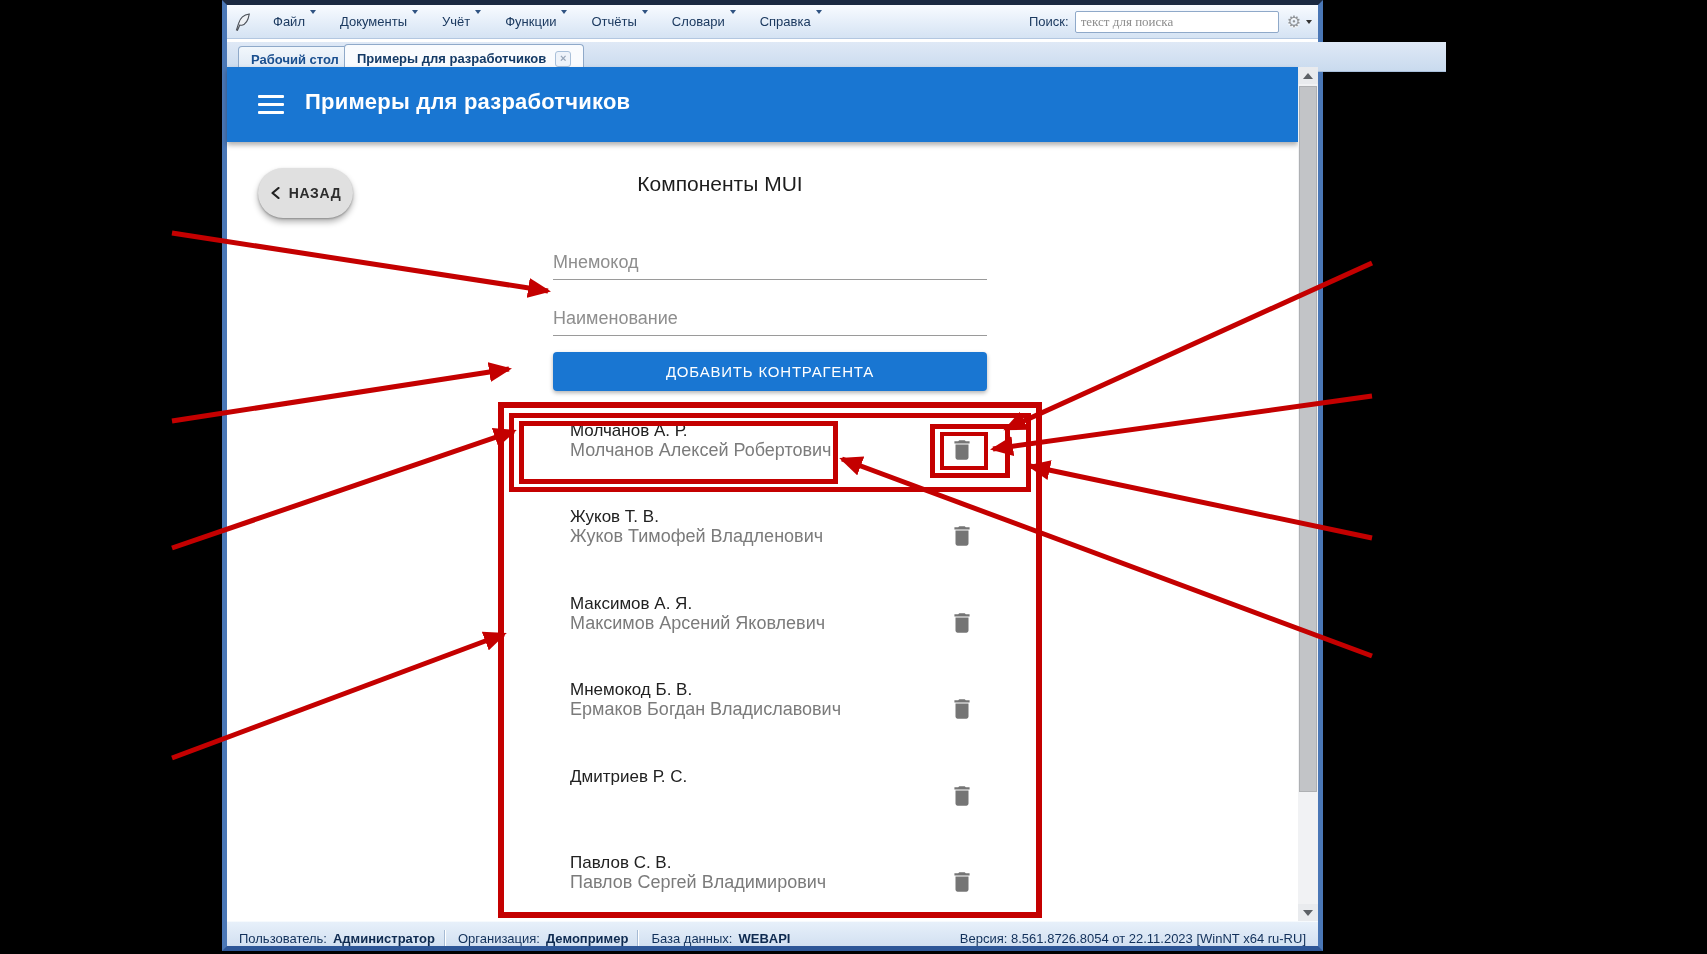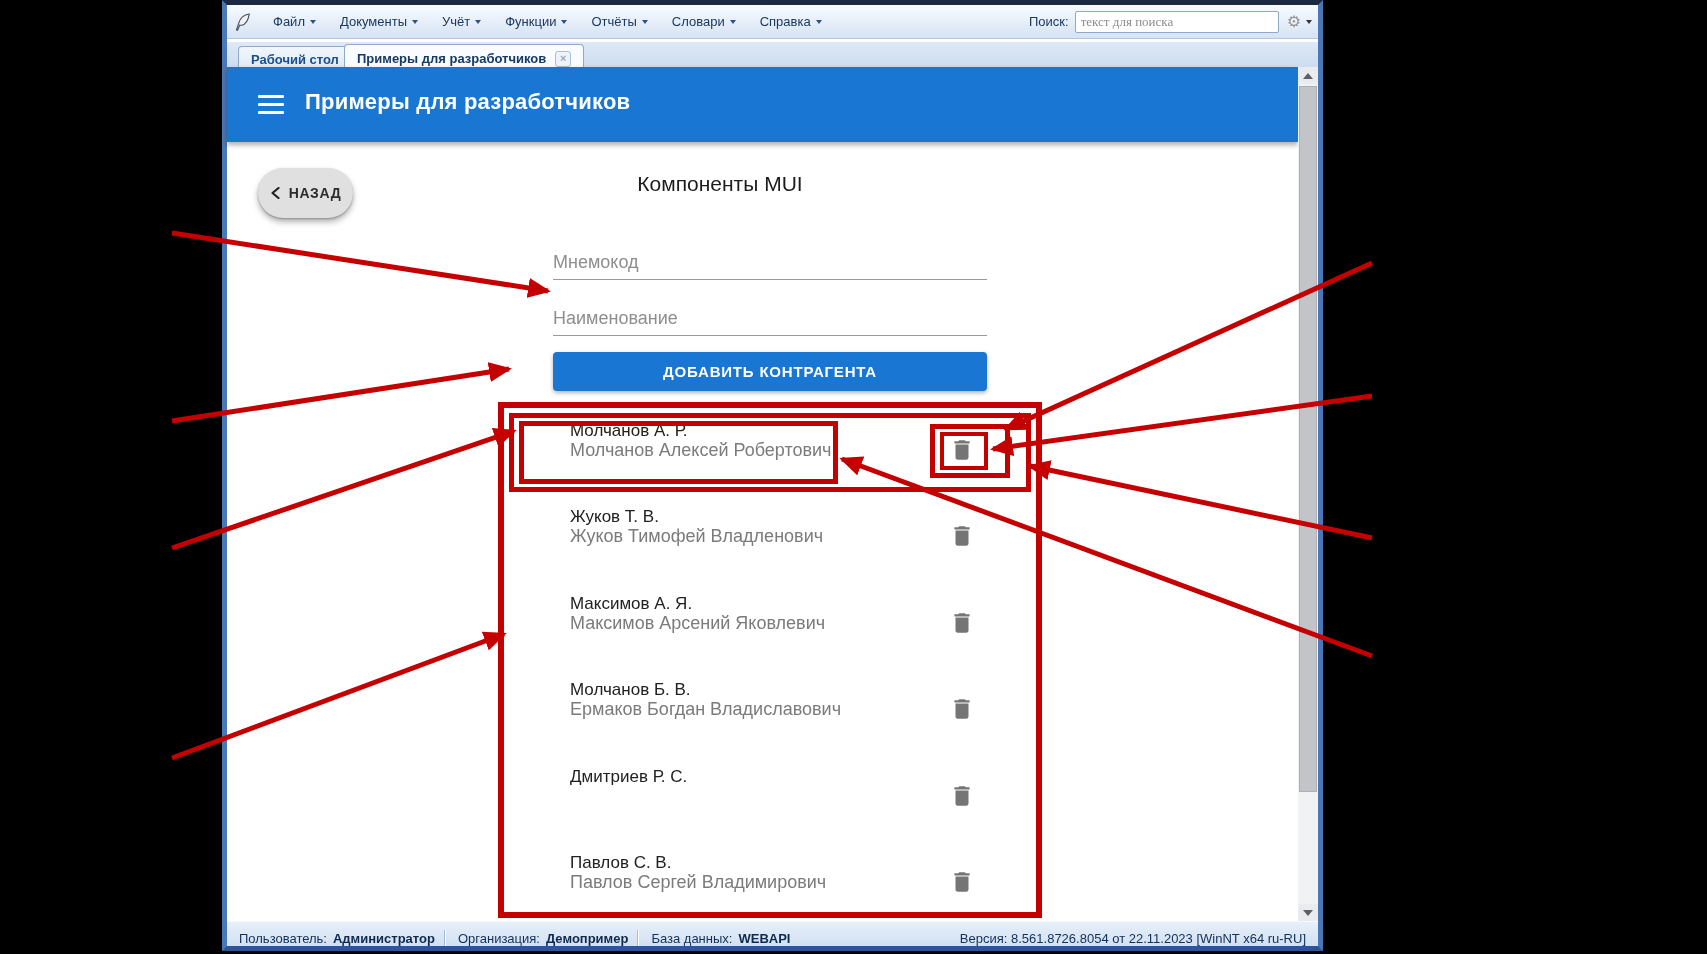--- a/index.html
+++ b/index.html
@@ -5,32 +5,32 @@
   html,body{margin:0;padding:0;background:#000;width:1707px;height:954px;overflow:hidden;
     font-family:"Liberation Sans","DejaVu Sans",sans-serif;}
   
   .win{position:absolute;left:222px;top:0;width:1101px;height:951px;box-sizing:border-box;
     border:5px solid #4a77b6;border-top-color:#1b2941;border-bottom-color:#2d5697;background:#fff;}
   
   .menubar{position:absolute;left:227px;top:5px;width:1091px;height:33px;
     background:linear-gradient(#f8fbff,#e8f0fa 45%,#d5e3f3);border-bottom:1px solid #b3c7e0;
     display:flex;align-items:center;color:#1c3a60;font-size:13px;}
   .applogo{width:20px;height:22px;margin:0 8px 0 6px;}
-  .menu-item{padding:0 12px;height:24px;line-height:24px;cursor:default;display:flex;align-items:center;}
+  .menu-item{padding:0 12px;height:24px;line-height:24px;cursor:default;display:flex;}
   .caret{display:inline-block;width:0;height:0;border-left:3.5px solid transparent;
     border-right:3.5px solid transparent;border-top:4px solid #2f5382;margin-left:5px;}
   .search-wrap{margin-left:auto;display:flex;align-items:center;}
   .search-label{margin-right:6px;}
   .search-input{width:192px;height:20px;border:1px solid #8fa9c9;border-radius:2px;
     font-family:Liberation Serif, serif;font-size:13px;padding:0 5px;color:#6d28d9;background:#fff;}
   .search-input::placeholder{color:#8d8d8d;}
   .gear-btn{display:flex;align-items:center;margin:0 6px 0 8px;cursor:default;}
   .gear-glyph{font-size:16px;color:#8f9398;line-height:16px;text-shadow:0 1px 0 #fff;}
   
-  .tabbar{position:absolute;left:227px;top:42px;width:1091px;height:29px;
+  .tabbar{position:absolute;left:227px;top:42px;width:1219px;height:29px;
     background:linear-gradient(#dfe9f6,#c9daee);border-bottom:1px solid #a9c0dc;}
   .tab{position:absolute;box-sizing:border-box;border:1px solid #8fa9c9;border-bottom:none;
     border-radius:4px 4px 0 0;font-size:13px;font-weight:bold;display:flex;align-items:center;padding:0 12px;}
   .tab-inactive{left:11px;top:4px;height:25px;background:linear-gradient(#f2f7fc,#dce7f4);color:#1a4f8f;}
   .tab-active{left:117px;top:2px;height:28px;background:#f9fbfe;color:#143a66;z-index:2;}
   .tab-close{width:14px;height:14px;margin-left:9px;border:1px solid #a9c0da;border-radius:3px;
     background:#eef3fa;color:#97a5b8;font-size:11px;line-height:12px;text-align:center;font-weight:bold;}
   
   .content{position:absolute;left:227px;top:67px;width:1091px;height:854px;background:#fff;overflow:hidden;}
   .mui-header{position:absolute;left:227px;top:67px;width:1071px;height:75px;background:#1976d2;
@@ -42,21 +42,21 @@
     box-shadow:0 4px 6px rgba(0,0,0,.3),0 1px 2px rgba(0,0,0,.25);display:flex;align-items:center;
     justify-content:center;font-size:14px;font-weight:bold;color:#2d2d2d;letter-spacing:.6px;cursor:pointer;}
   .chev-left{width:12px;height:12px;margin-right:7px;}
   .page-title{position:absolute;left:227px;top:172px;width:960px;text-align:center;
     font-size:21px;font-weight:500;color:#1c1c1c;padding-left:13px;}
   .mui-field{position:absolute;left:553px;width:434px;height:34px;border:none;border-bottom:1px solid #9a9a9a;
     font-family:inherit;font-size:18px;color:#333;background:transparent;outline:none;padding:0;}
   .mui-field::placeholder{color:#8e8e8e;}
   .add-btn{position:absolute;left:553px;top:352px;width:434px;height:39px;background:#1976d2;border:none;
     border-radius:4px;box-shadow:0 2px 4px rgba(0,0,0,.3);color:#fff;font-family:inherit;font-size:15px;
-    font-weight:bold;letter-spacing:.8px;cursor:pointer;}
+    font-weight:normal;letter-spacing:.8px;cursor:pointer;}
   .lrow{position:absolute;left:570px;width:360px;cursor:pointer;}
   .lrow .primary{font-size:17px;color:#212121;line-height:20px;}
   .lrow .secondary{font-size:18px;color:#7b7b7b;line-height:19px;}
   .trash{position:absolute;left:949px;width:26px;height:26px;cursor:pointer;}
   
   .vscroll{position:absolute;left:1298px;top:67px;width:20px;height:854px;background:#f1f2f4;z-index:4;}
   .sb-btn{position:absolute;left:0;width:20px;height:17px;background:#e9ebee;display:flex;
     align-items:center;justify-content:center;}
   .tri-up{width:0;height:0;border-left:5px solid transparent;border-right:5px solid transparent;
     border-bottom:6px solid #5d6166;}
@@ -163,21 +163,21 @@
 </div>
 <div class="lrow" style="top:507px;">
   <div class="primary">Жуков Т. В.</div>
   <div class="secondary">Жуков Тимофей Владленович</div>
 </div>
 <div class="lrow" style="top:594px;">
   <div class="primary">Максимов А. Я.</div>
   <div class="secondary">Максимов Арсений Яковлевич</div>
 </div>
 <div class="lrow" style="top:680px;">
-  <div class="primary">Молчанов Б. В.</div>
+  <div class="primary">Мнемокод Б. В.</div>
   <div class="secondary">Ермаков Богдан Владиславович</div>
 </div>
 <div class="lrow" style="top:767px;">
   <div class="primary">Дмитриев Р. С.</div>
 </div>
 <div class="lrow" style="top:853px;">
   <div class="primary">Павлов С. В.</div>
   <div class="secondary">Павлов Сергей Владимирович</div>
 </div>
 

